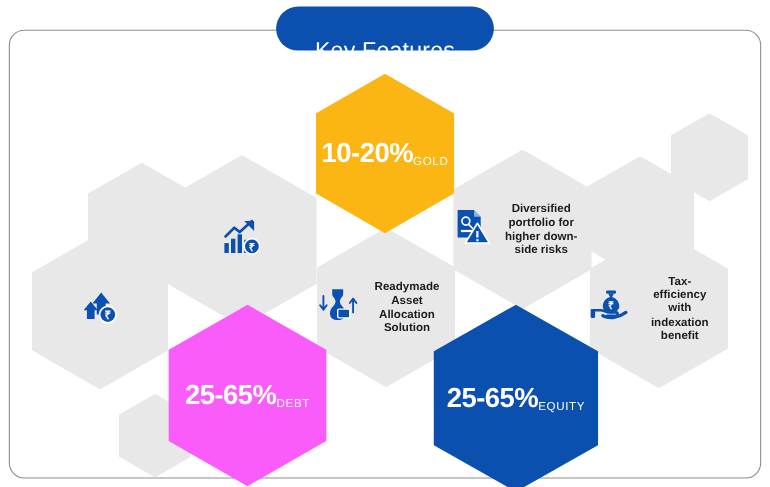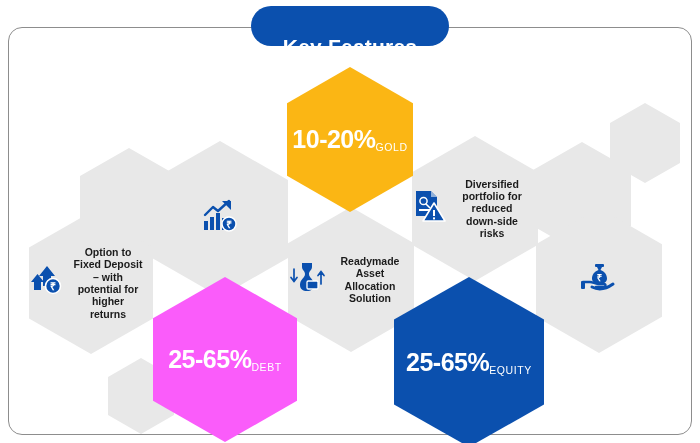--- a/index.html
+++ b/index.html
@@ -31,21 +31,21 @@
     background: #0B50AE;
     border-radius: 20px;
     display: flex;
     align-items: center;
     justify-content: center;
     z-index: 30;
   }
   .title-pill .title-text {
     color: #ffffff;
     font-size: 21px;
-    font-weight: bold;
+    font-weight: normal;
     letter-spacing: 0.2px;
     white-space: nowrap;
     margin-top: 42px;
   }
 
   
   .board { position: absolute; left: 0; top: 0; width: 700px; height: 443px; }
   .hex {
     position: absolute;
     -webkit-clip-path: polygon(50% 0%, 100% 25%, 100% 75%, 50% 100%, 0% 75%, 0% 25%);
@@ -110,21 +110,20 @@
 
     <div class="hex grey" style="left:29px; top:212px; width:124px; height:142px;">
       <span class="icon">
         <svg width="34" height="32" viewBox="0 0 34 32">
           <path d="M18 2 L26 12 L22 12 L22 22 L14 22 L14 12 L10 12 Z" fill="#0B50AE"></path>
           <path d="M8.5 10 L15 18 L12 18 L12 26 L5 26 L5 18 L2 18 Z" fill="#0B50AE"></path>
           <circle cx="24" cy="22" r="7.5" fill="#0B50AE" stroke="#ffffff" stroke-width="1.6"></circle>
           <text x="24" y="26.4" font-family="'Liberation Sans',sans-serif" font-size="10.5" font-weight="bold" fill="#ffffff" text-anchor="middle">₹</text>
         </svg>
       </span>
-      <span class="label">Option to Fixed Deposit – with potential for higher returns</span>
     </div>
 
     <div class="hex grey" style="left:152px; top:141px; width:136px; height:156px;">
       <span class="icon">
         <svg width="36" height="34" viewBox="0 0 36 34">
           <rect x="2" y="22" width="4" height="9" fill="#0B50AE"></rect>
           <rect x="8" y="18" width="4" height="13" fill="#0B50AE"></rect>
           <rect x="14" y="14" width="4" height="17" fill="#0B50AE"></rect>
           <rect x="20" y="19" width="4" height="12" fill="#0B50AE"></rect>
           <path d="M3 16 L11 8 L16 12 L27 2" stroke="#0B50AE" stroke-width="2.4" fill="none" stroke-linecap="round" stroke-linejoin="round"></path>
@@ -158,34 +157,35 @@
           <path d="M4 2 L19 2 L25 8 L25 27 L4 27 Z" fill="#0B50AE"></path>
           <path d="M19 2 L25 8 L19 8 Z" fill="#ffffff" opacity="0.55"></path>
           <circle cx="11.5" cy="12" r="3.6" fill="none" stroke="#ffffff" stroke-width="1.5"></circle>
           <path d="M14 15 L17.5 18.5" stroke="#ffffff" stroke-width="1.6" stroke-linecap="round"></path>
           <rect x="7" y="20" width="12" height="2" fill="#ffffff"></rect>
           <path d="M22 14 L33 32 L11 32 Z" fill="#0B50AE" stroke="#ffffff" stroke-width="1.6" stroke-linejoin="round"></path>
           <rect x="21" y="21" width="2" height="6" fill="#ffffff"></rect>
           <rect x="21" y="28.4" width="2" height="2" fill="#ffffff"></rect>
         </svg>
       </span>
-      <span class="label">Diversified portfolio for reduced down-side risks</span>
+      <span class="label">Diversified portfolio for higher down-side risks</span>
     </div>
 
     <div class="hex grey" style="left:536px; top:208px; width:126px; height:145px;">
       <span class="icon">
         <svg width="38" height="32" viewBox="0 0 38 32">
           <rect x="15" y="2" width="9" height="3" rx="1" fill="#0B50AE"></rect>
           <path d="M17 5 L22 5 L20.5 8 C25 9.5 27 13 27 16.5 C27 20 24 22 19.5 22 C15 22 12 20 12 16.5 C12 13 14 9.5 18.5 8 Z" fill="#0B50AE"></path>
           <text x="19.5" y="19" font-family="'Liberation Sans',sans-serif" font-size="9.5" font-weight="bold" fill="#ffffff" text-anchor="middle">₹</text>
           <path d="M3 20 L10 20 C13 20 15 22 18 22 L24 22 C26 22 26 25 24 25 L16 25" stroke="#0B50AE" stroke-width="2.4" fill="none" stroke-linecap="round" stroke-linejoin="round"></path>
           <path d="M12 25 C18 28 26 27 33 22" stroke="#0B50AE" stroke-width="3" fill="none" stroke-linecap="round"></path>
           <rect x="1" y="19" width="4" height="8" rx="1" fill="#0B50AE"></rect>
         </svg>
       </span>
+      <span class="label">Tax-efficiency with indexation benefit</span>
     </div>
 
     <div class="hex pink" style="left:153px; top:277px; width:144px; height:165px; z-index:14;">
       <span class="pct">25-65%</span>
       <span class="cat">DEBT</span>
     </div>
 
     <div class="hex blue" style="left:394px; top:277px; width:150px; height:170px; z-index:14;">
       <span class="pct">25-65%</span>
       <span class="cat">EQUITY</span>

